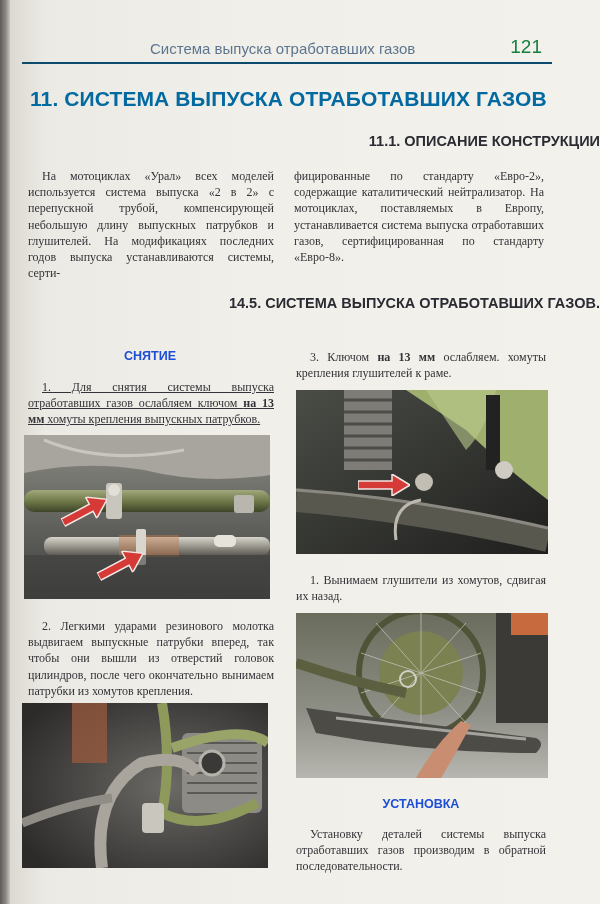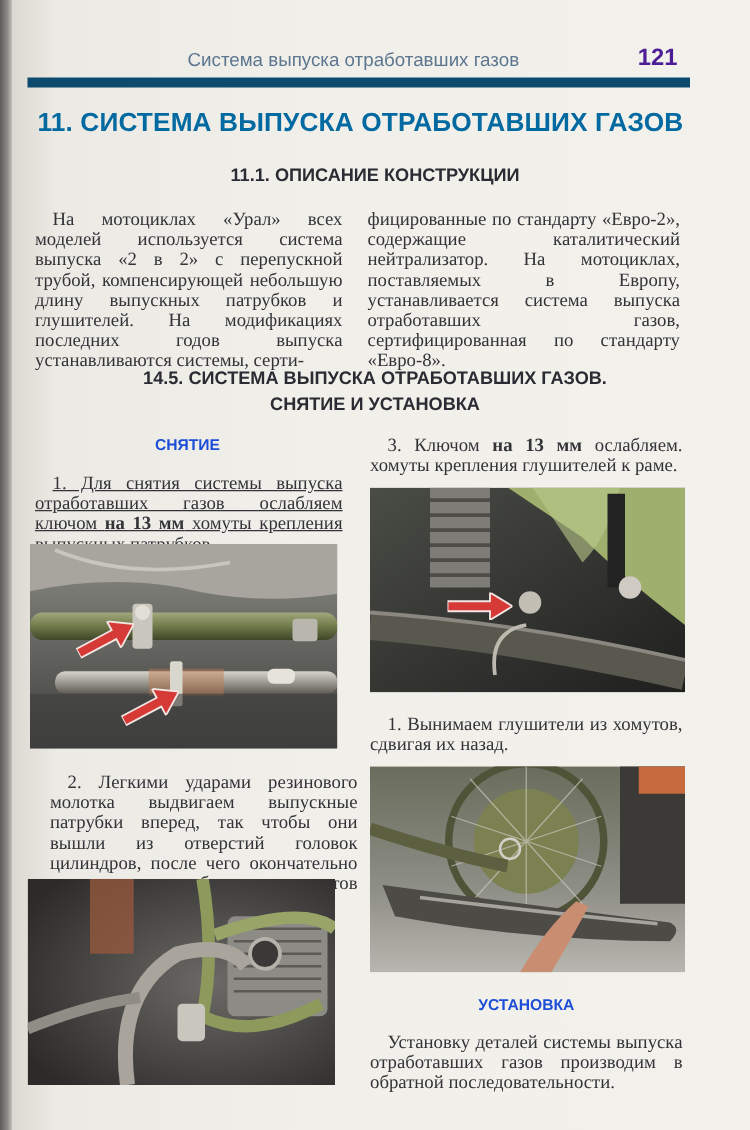--- a/index.html
+++ b/index.html
@@ -13,47 +13,47 @@
     .page {
       position: absolute; left: 10px; top: 0; width: 590px; height: 904px;
       background: linear-gradient(90deg, #dcd9d2 0%, #eceae4 6%, #f1efe9 40%, #f3f1ec 100%);
     }
     .spine {
       position: absolute; left: 0; top: 0; width: 10px; height: 904px;
       background: linear-gradient(90deg, #5d5b58 0%, #8e8c88 60%, #c9c6c0 100%);
     }
     .running-header {
       position: absolute; left: 22px; top: 36px; width: 530px; height: 26px;
-      border-bottom: 8px solid #0c4a6e;
+      border-bottom: 2px solid #0c4a6e;
     }
     .running-title {
       position: absolute; left: 128px; top: 4px;
       font-family: "Liberation Sans", sans-serif; font-size: 15px; color: #5d7690;
     }
     .page-number {
       position: absolute; right: 10px; top: 0px;
-      font-family: "Liberation Sans", sans-serif; font-size: 19px; color: #4c1d95; font-weight: bold;
+      font-family: "Liberation Sans", sans-serif; font-size: 19px; color: #15803d;
     }
     .h1 {
       position: absolute; left: 30px; top: 87px; width: 520px;
       font-family: "Liberation Sans", sans-serif; font-weight: bold; font-size: 21px;
       color: #0369a1; letter-spacing: 0.1px; white-space: nowrap;
     }
     .h2 {
-      position: absolute; left: 0; width: 600px; text-align: center;
+      position: absolute; left: 0; width: 600px; text-align: right;
       font-family: "Liberation Sans", sans-serif; font-weight: bold; font-size: 14.5px;
       color: #2b2b33; line-height: 21px;
     }
     .h3 {
       position: absolute; text-align: center;
       font-family: "Liberation Sans", sans-serif; font-weight: bold; font-size: 12.5px;
       color: #1d4ed8;
     }
     .para {
-      position: absolute; font-size: 15px; line-height: 16.2px; color: #333338;
+      position: absolute; font-size: 12px; line-height: 16.2px; color: #333338;
       text-align: justify;
     }
     .para .indent { display: inline-block; width: 14px; }
     .para b { font-weight: bold; }
     .photo {
       position: absolute; overflow: hidden;
     }
     .arrow {
       position: absolute; width: 46px; height: 16px;
     }
@@ -75,21 +75,20 @@
 
 <div class="para" style="left:28px; top:168px; width:246px;">
   <span class="indent"></span><span>На мотоциклах «Урал» всех моделей используется система выпуска «2 в 2» с перепускной трубой, компенсирующей небольшую длину выпускных патрубков и глушителей. На модификациях последних годов выпуска устанавливаются системы, серти-</span>
 </div>
 <div class="para" style="left:294px; top:168px; width:250px;">
   <span>фицированные по стандарту «Евро-2», содержащие каталитический нейтрализатор. На мотоциклах, поставляемых в Европу, устанавливается система выпуска отработавших газов, сертифицированная по стандарту «Евро-8».</span>
 </div>
 
 <div class="h2" style="top:293px;">
   <div>14.5. СИСТЕМА ВЫПУСКА ОТРАБОТАВШИХ ГАЗОВ.</div>
-  <div>СНЯТИЕ И УСТАНОВКА</div>
 </div>
 
 <div class="h3" style="left:28px; top:349px; width:244px;">СНЯТИЕ</div>
 
 <div class="para" style="left:28px; top:379px; width:246px;text-decoration:underline;">
   <span class="indent"></span><span>1. Для снятия системы выпуска отработавших газов ослабляем ключом </span><b>на 13 мм</b><span> хомуты крепления выпускных патрубков.</span>
 </div>
 
 <div class="photo" style="left:24px; top:435px; width:246px; height:164px;">
   <svg width="246" height="164" viewBox="0 0 246 164">
@@ -124,21 +123,21 @@
     <path d="M0 120 H246 V164 H0 Z" fill="#3d3e3c" opacity="0.6"></path>
   </svg>
   <svg class="arrow" style="left:36px; top:64px; width:50px; height:24px; transform:rotate(-28deg);" viewBox="0 0 50 24">
     <path d="M0 8 H32 V0 L50 12 L32 24 V16 H0 Z" fill="#d63a36" stroke="#f3e6e4" stroke-width="1.5"></path>
   </svg>
   <svg class="arrow" style="left:72px; top:118px; width:50px; height:24px; transform:rotate(-28deg);" viewBox="0 0 50 24">
     <path d="M0 8 H32 V0 L50 12 L32 24 V16 H0 Z" fill="#d63a36" stroke="#f3e6e4" stroke-width="1.5"></path>
   </svg>
 </div>
 
-<div class="para" style="left:40px; top:618px; width:246px;">
+<div class="para" style="left:28px; top:618px; width:246px;">
   <span class="indent"></span><span>2. Легкими ударами резинового молотка выдвигаем выпускные патрубки вперед, так чтобы они вышли из отверстий головок цилиндров, после чего окончательно вынимаем патрубки из хомутов крепления.</span>
 </div>
 
 <div class="photo" style="left:22px; top:703px; width:246px; height:165px;">
   <svg width="246" height="165" viewBox="0 0 246 165">
     <defs>
       <radialGradient id="p2bg" cx="0.6" cy="0.5" r="0.7">
         <stop offset="0" stop-color="#6b6a66"></stop>
         <stop offset="1" stop-color="#2c2b2a"></stop>
       </radialGradient>

